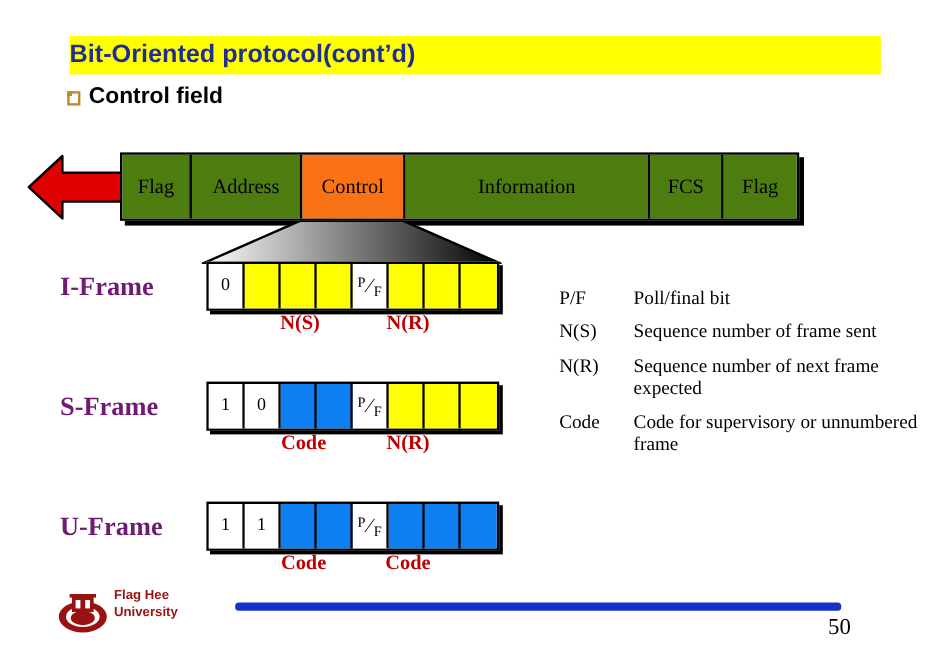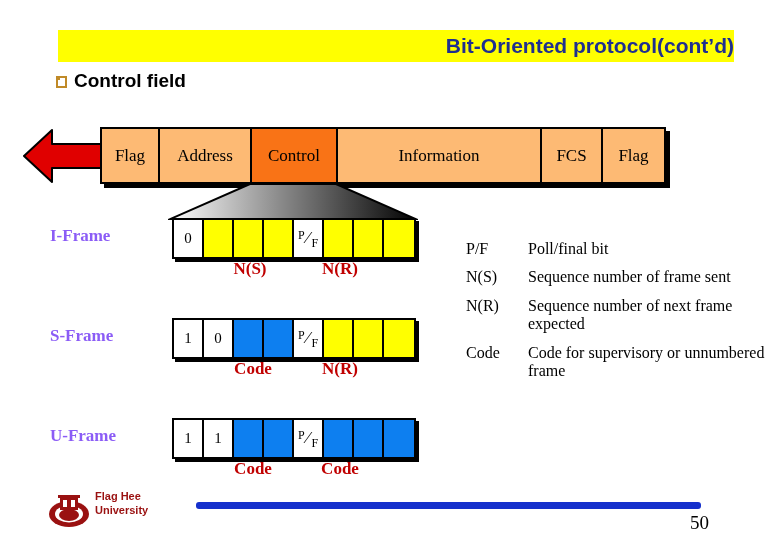--- a/index.html
+++ b/index.html
@@ -25,21 +25,21 @@
     height: 32px;
     background: #ffff00;
   }
   #title-text {
     position: absolute;
     left: 58px;
     top: 30px;
     width: 676px;
     height: 32px;
     line-height: 32px;
-    text-align: right;
+    text-align: left;
     font-family: "Liberation Sans", sans-serif;
     font-weight: bold;
     font-size: 21px;
     color: #1f2f8f;
     letter-spacing: 0px;
     white-space: nowrap;
   }
 
   
   #bullet-row {
@@ -97,21 +97,21 @@
   }
   .frame-cell {
     border-right: 2px solid #000000;
     box-sizing: border-box;
     display: flex;
     align-items: center;
     justify-content: center;
     font-family: "Liberation Serif", serif;
     font-size: 17px;
     color: #000000;
-    background: #fdba74;
+    background: #4d7c0f;
     white-space: nowrap;
   }
   .frame-cell:last-child { border-right: none; }
   .frame-cell.highlight { background: #f97316; }
 
   
   #funnel {
     position: absolute;
     left: 168px;
     top: 184px;
@@ -123,22 +123,22 @@
   .bit-row-wrap {
     position: absolute;
     left: 0;
     width: 780px;
     height: 0;
   }
   .bit-row-label {
     position: absolute;
     font-family: "Liberation Serif", serif;
     font-weight: bold;
-    font-size: 17px;
-    color: #8b5cf6;
+    font-size: 22px;
+    color: #701a75;
     white-space: nowrap;
   }
   .bit-row {
     position: absolute;
     display: flex;
     border: 2px solid #000000;
     box-sizing: border-box;
     background: #ffffff;
     box-shadow: 3px 3px 0 0 #000000;
   }

